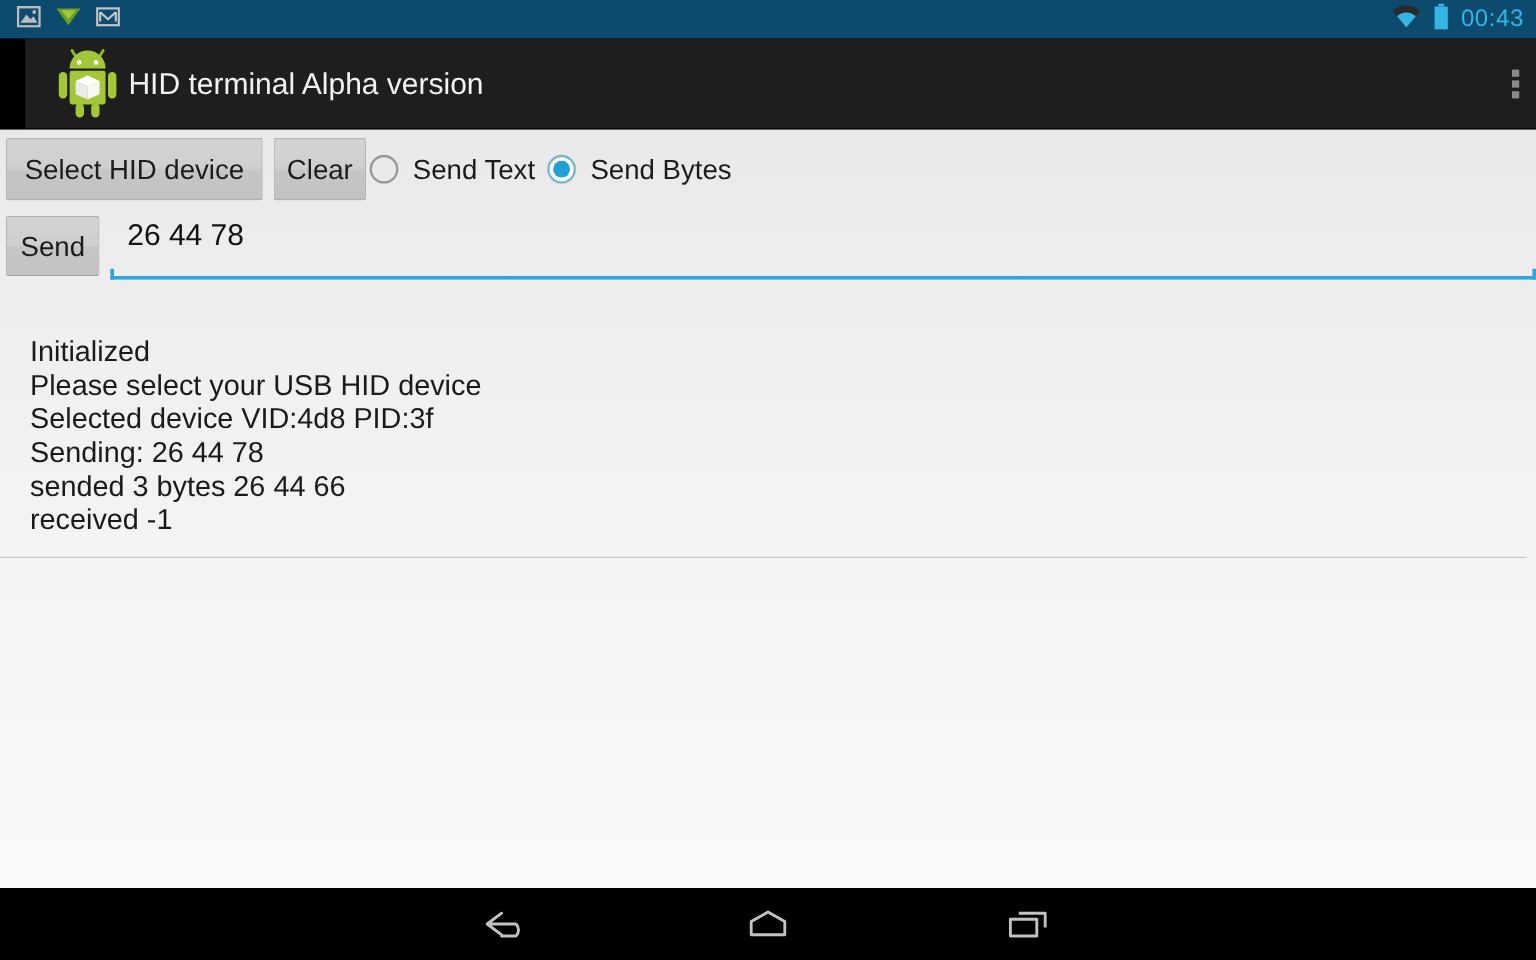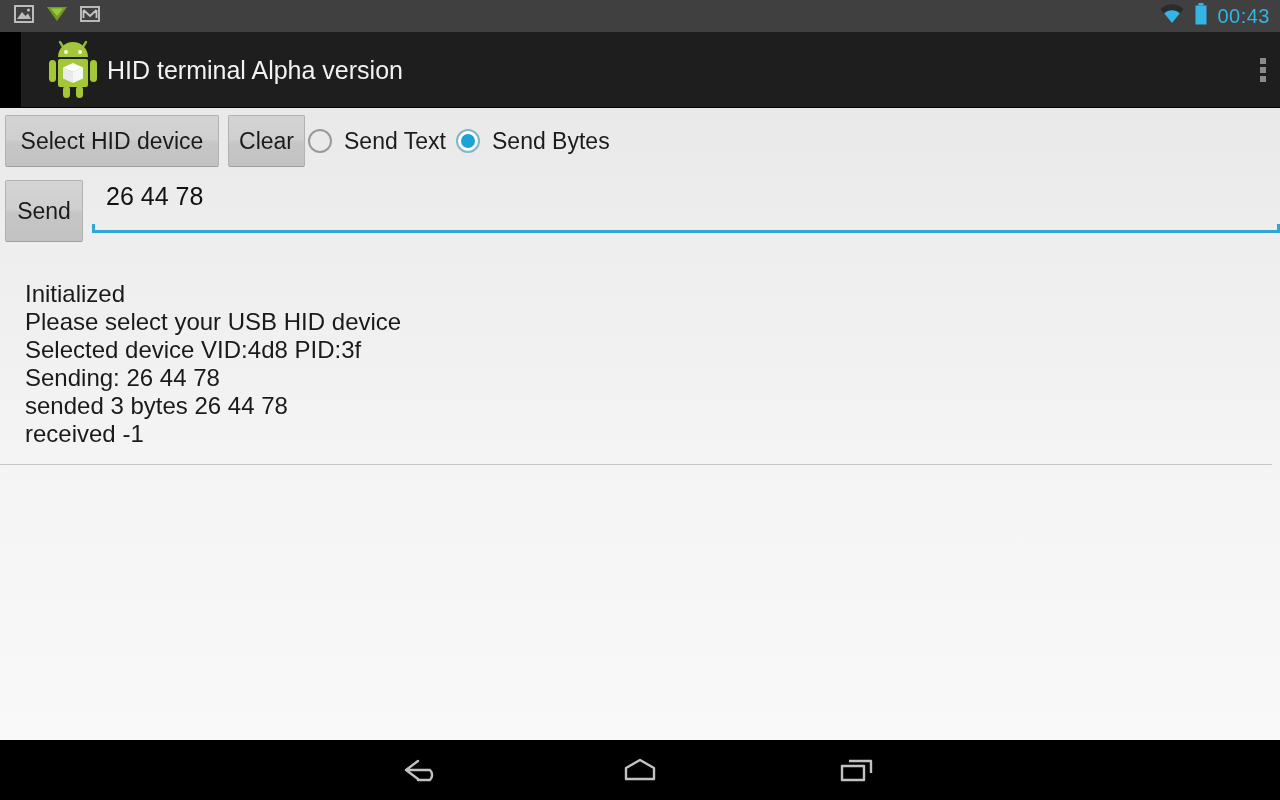--- a/index.html
+++ b/index.html
@@ -17,21 +17,21 @@
     position: relative;
     width: 1280px;
     height: 800px;
   }
 
   
   #status-bar {
     position: absolute;
     left: 0; top: 0;
     width: 1280px; height: 32px;
-    background: #404040;
+    background: #0c4a6e;
     display: flex;
     align-items: center;
   }
   #status-left {
     display: flex;
     align-items: center;
     gap: 12px;
     padding-left: 14px;
   }
   #status-right {
@@ -192,21 +192,21 @@
   
   #row-two {
     position: absolute;
     left: 0; top: 64px;
     width: 1280px;
     height: 68px;
   }
   #btn-send {
     position: absolute;
     left: 5px; top: 8px;
-    width: 78px; height: 62px;
+    width: 78px; height: 50px;
   }
   #input-zone {
     position: absolute;
     left: 92px; top: 6px;
     width: 1188px;
     height: 58px;
   }
   #send-input {
     position: absolute;
     left: 0; top: 0;
@@ -392,21 +392,21 @@
         <div id="input-underline"></div>
       </div>
     </div>
 
     <div id="log-area">
       <div id="log-lines">
         <div class="log-line">Initialized</div>
         <div class="log-line">Please select your USB HID device</div>
         <div class="log-line">Selected device VID:4d8 PID:3f</div>
         <div class="log-line">Sending: 26 44 78</div>
-        <div class="log-line">sended 3 bytes 26 44 78</div>
+        <div class="log-line">sended 3 bytes 26 44 66</div>
         <div class="log-line">received -1</div>
       </div>
       <div id="log-divider"></div>
     </div>
 
   </div>
 
   <div id="nav-bar">
     <div class="nav-btn" id="nav-back">
       <svg width="42" height="28" viewBox="0 0 42 28">

